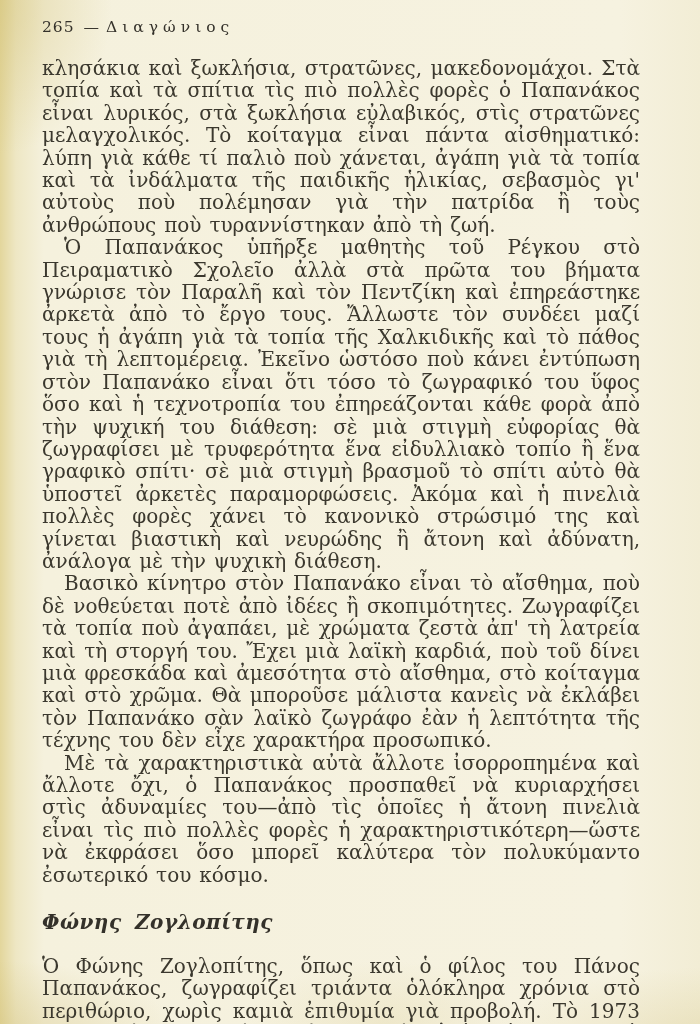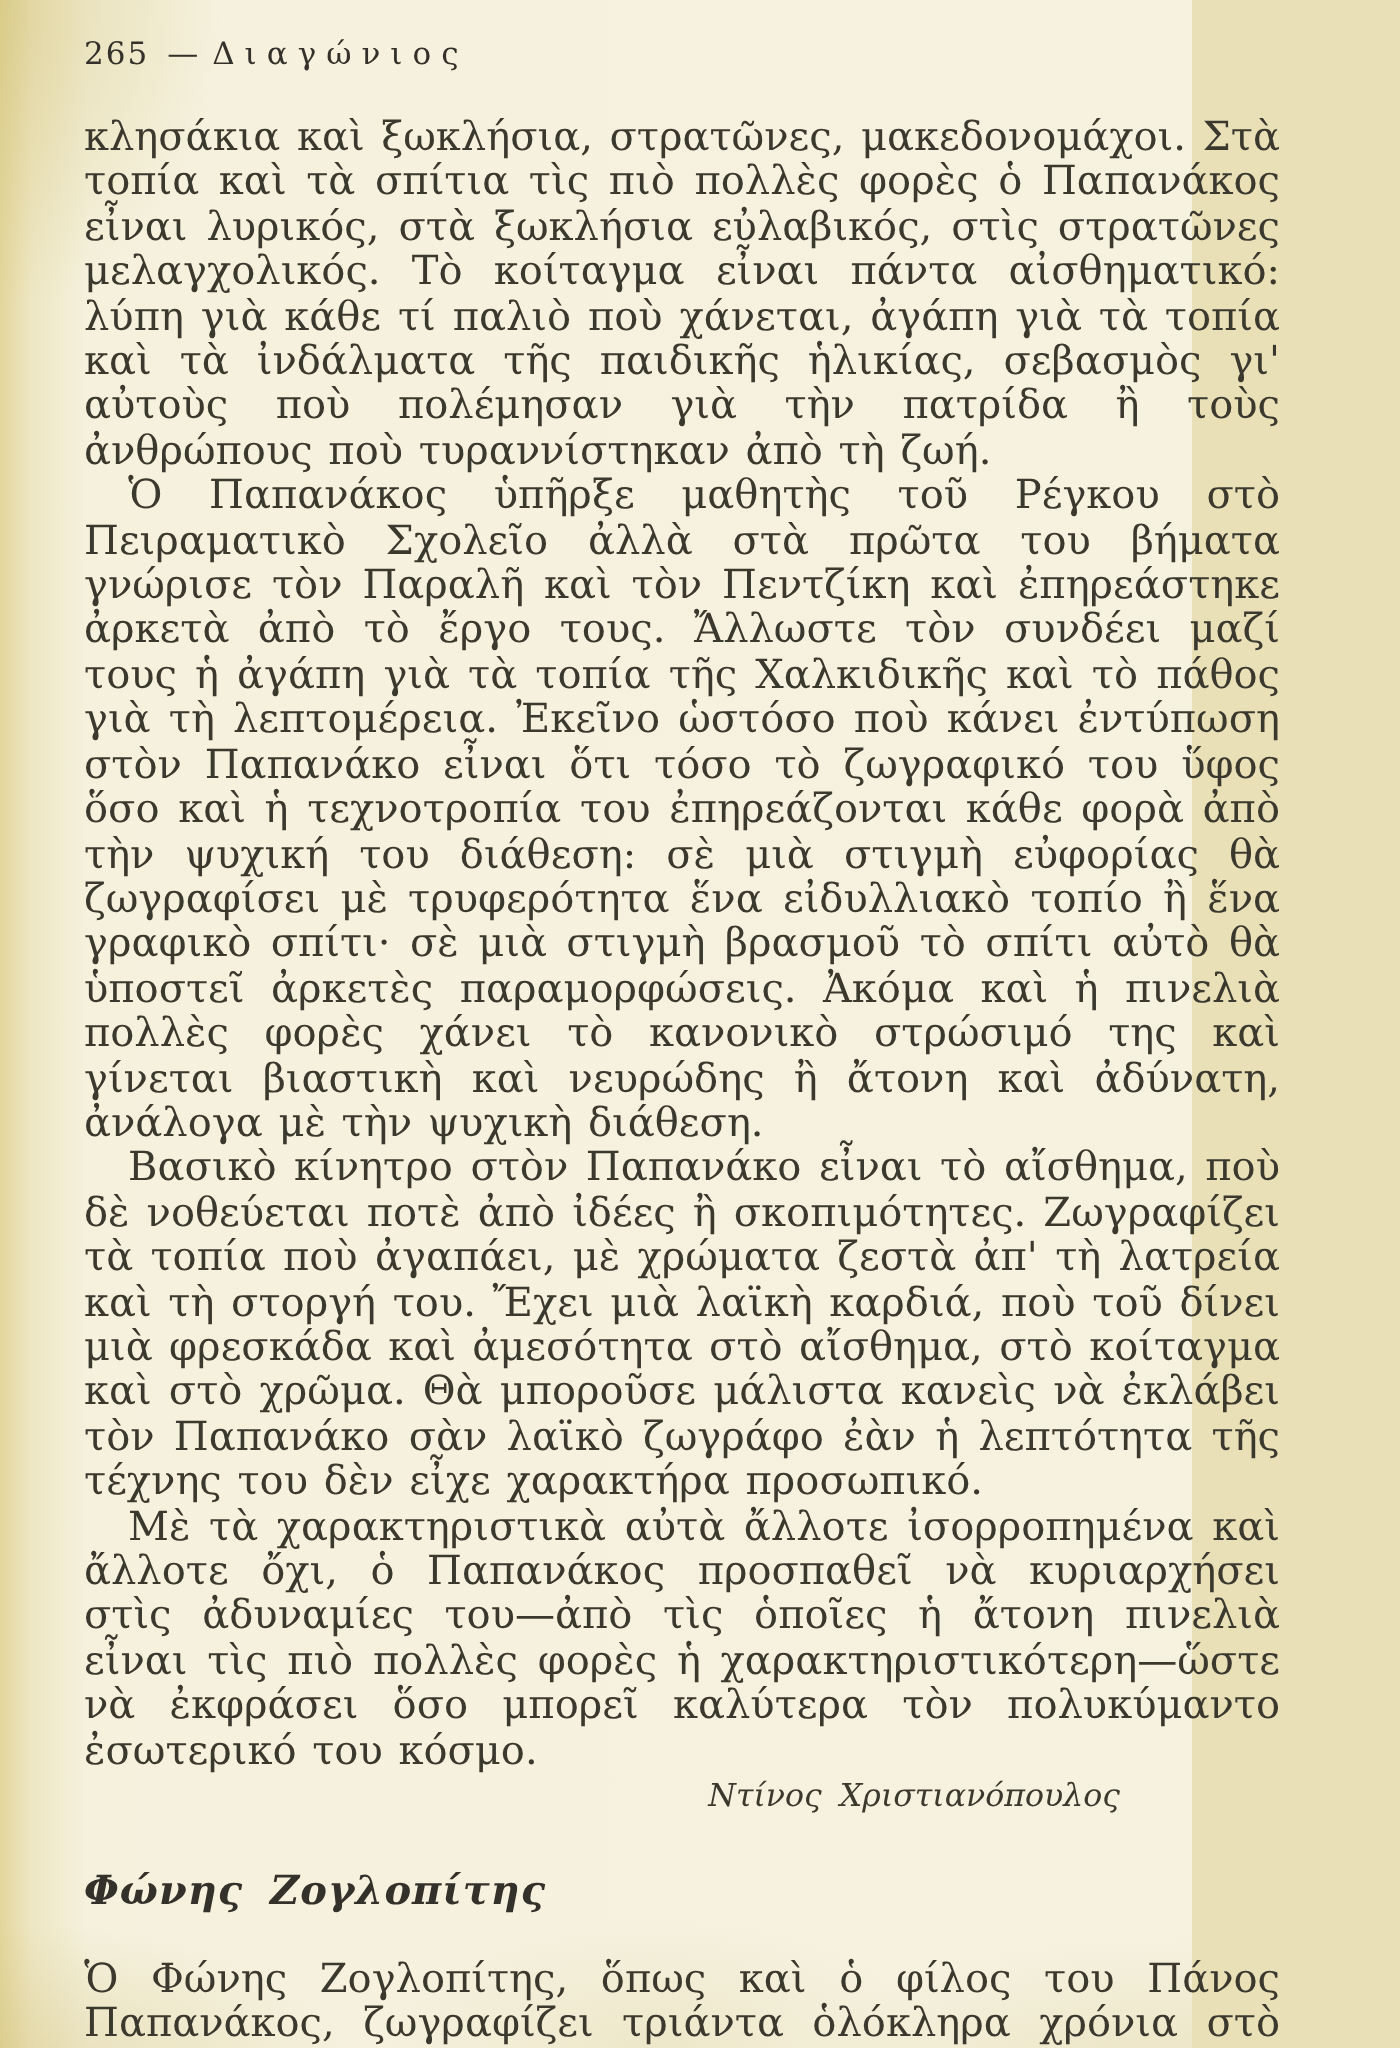--- a/index.html
+++ b/index.html
@@ -8,21 +8,21 @@
   }
   body {
     width: 700px;
     height: 1024px;
     overflow: hidden;
     font-family: "DejaVu Serif", "Liberation Serif", serif;
     background: #e9e0b8;
   }
   .scan {
     position: relative;
-    width: 596px;
+    width: 700px;
     height: 1024px;
     background:
       radial-gradient(ellipse 260px 120px at 0% 102%, rgba(205,186,110,0.40), rgba(205,186,110,0) 70%),
       radial-gradient(ellipse 300px 110px at 100% 102%, rgba(205,186,110,0.28), rgba(205,186,110,0) 70%),
       radial-gradient(ellipse 160px 220px at 0% 0%, rgba(208,190,112,0.45), rgba(208,190,112,0) 70%),
       radial-gradient(ellipse 200px 90px at 55% 100%, rgba(210,194,126,0.22), rgba(210,194,126,0) 70%),
       linear-gradient(90deg, #e3d69c 0px, #eee7c4 16px, #f5f1dd 44px, #f6f2e0 620px, #f2edd5 700px),
       #f6f2e0;
     color: #39362c;
   }
@@ -88,20 +88,19 @@
 
     <div class="running-head">
       <span class="pagenum">265</span><span class="dash">—</span><span class="journal">Διαγώνιος</span>
     </div>
 
     <p class="para">κλησάκια καὶ ξωκλήσια, στρατῶνες, μακεδονομάχοι. Στὰ τοπία καὶ τὰ σπίτια τὶς πιὸ πολλὲς φορὲς ὁ Παπανάκος εἶναι λυρικός, στὰ ξωκλήσια εὐλαβικός, στὶς στρατῶνες μελαγχολικός. Τὸ κοίταγμα εἶναι πάντα αἰσθηματικό: λύπη γιὰ κάθε τί παλιὸ ποὺ χάνεται, ἀγάπη γιὰ τὰ τοπία καὶ τὰ ἰνδάλματα τῆς παιδικῆς ἡλικίας, σεβασμὸς γι' αὐτοὺς ποὺ πολέμησαν γιὰ τὴν πατρίδα ἢ τοὺς ἀνθρώπους ποὺ τυραννίστηκαν ἀπὸ τὴ ζωή.</p>
     <p class="para indent">Ὁ Παπανάκος ὑπῆρξε μαθητὴς τοῦ Ρέγκου στὸ Πειραματικὸ Σχολεῖο ἀλλὰ στὰ πρῶτα του βήματα γνώρισε τὸν Παραλῆ καὶ τὸν Πεντζίκη καὶ ἐπηρεάστηκε ἀρκετὰ ἀπὸ τὸ ἔργο τους. Ἄλλωστε τὸν συνδέει μαζί τους ἡ ἀγάπη γιὰ τὰ τοπία τῆς Χαλκιδικῆς καὶ τὸ πάθος γιὰ τὴ λεπτομέρεια. Ἐκεῖνο ὡστόσο ποὺ κάνει ἐντύπωση στὸν Παπανάκο εἶναι ὅτι τόσο τὸ ζωγραφικό του ὕφος ὅσο καὶ ἡ τεχνοτροπία του ἐπηρεάζονται κάθε φορὰ ἀπὸ τὴν ψυχική του διάθεση: σὲ μιὰ στιγμὴ εὐφορίας θὰ ζωγραφίσει μὲ τρυφερότητα ἕνα εἰδυλλιακὸ τοπίο ἢ ἕνα γραφικὸ σπίτι· σὲ μιὰ στιγμὴ βρασμοῦ τὸ σπίτι αὐτὸ θὰ ὑποστεῖ ἀρκετὲς παραμορφώσεις. Ἀκόμα καὶ ἡ πινελιὰ πολλὲς φορὲς χάνει τὸ κανονικὸ στρώσιμό της καὶ γίνεται βιαστικὴ καὶ νευρώδης ἢ ἄτονη καὶ ἀδύνατη, ἀνάλογα μὲ τὴν ψυχικὴ διάθεση.</p>
     <p class="para indent">Βασικὸ κίνητρο στὸν Παπανάκο εἶναι τὸ αἴσθημα, ποὺ δὲ νοθεύεται ποτὲ ἀπὸ ἰδέες ἢ σκοπιμότητες. Ζωγραφίζει τὰ τοπία ποὺ ἀγαπάει, μὲ χρώματα ζεστὰ ἀπ' τὴ λατρεία καὶ τὴ στοργή του. Ἔχει μιὰ λαϊκὴ καρδιά, ποὺ τοῦ δίνει μιὰ φρεσκάδα καὶ ἀμεσότητα στὸ αἴσθημα, στὸ κοίταγμα καὶ στὸ χρῶμα. Θὰ μποροῦσε μάλιστα κανεὶς νὰ ἐκλάβει τὸν Παπανάκο σὰν λαϊκὸ ζωγράφο ἐὰν ἡ λεπτότητα τῆς τέχνης του δὲν εἶχε χαρακτήρα προσωπικό.</p>
     <p class="para indent">Μὲ τὰ χαρακτηριστικὰ αὐτὰ ἄλλοτε ἰσορροπημένα καὶ ἄλλοτε ὄχι, ὁ Παπανάκος προσπαθεῖ νὰ κυριαρχήσει στὶς ἀδυναμίες του—ἀπὸ τὶς ὁποῖες ἡ ἄτονη πινελιὰ εἶναι τὶς πιὸ πολλὲς φορὲς ἡ χαρακτηριστικότερη—ὥστε νὰ ἐκφράσει ὅσο μπορεῖ καλύτερα τὸν πολυκύμαντο ἐσωτερικό του κόσμο.</p>
 
-    <p class="signature">Ντίνος Χριστιανόπουλος</p>
 
     <h2 class="section-heading">Φώνης Ζογλοπίτης</h2>
 
     <p class="para">Ὁ Φώνης Ζογλοπίτης, ὅπως καὶ ὁ φίλος του Πάνος Παπανάκος, ζωγραφίζει τριάντα ὁλόκληρα χρόνια στὸ περιθώριο, χωρὶς καμιὰ ἐπιθυμία γιὰ προβολή. Τὸ 1973 παρουσιάστηκε γιὰ πρώτη φορὰ ἀπὸ τὸ περιοδικὸ «Διαγώνιος». Ἡ σημερινή του ἔκθεση ἀποτελεῖ τὴν πρώτη του ἐμφάνιση.</p>
 
   </div>
 </div>
 
 </body></html>

